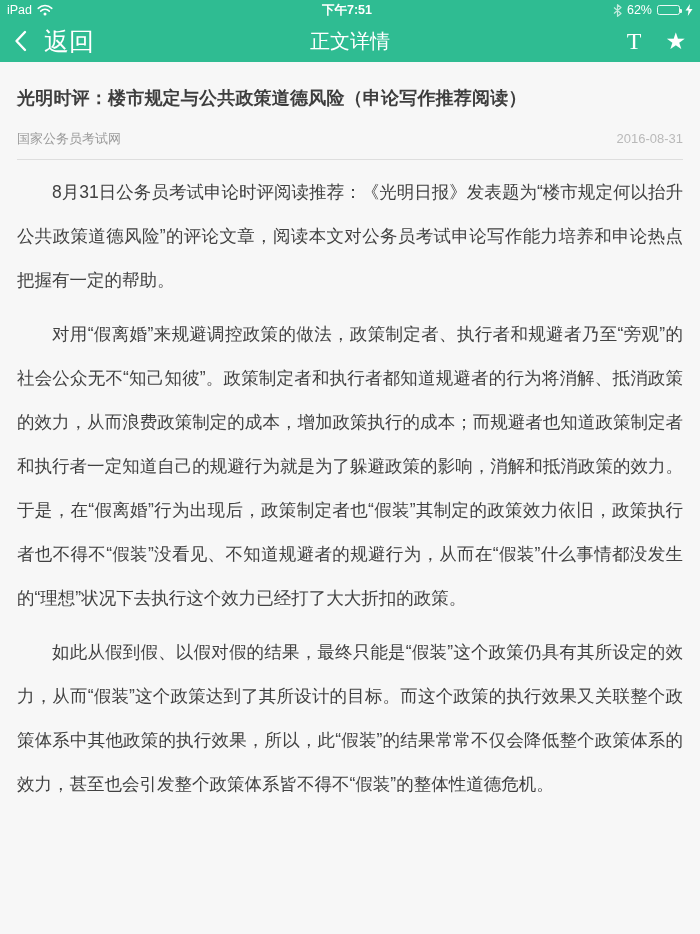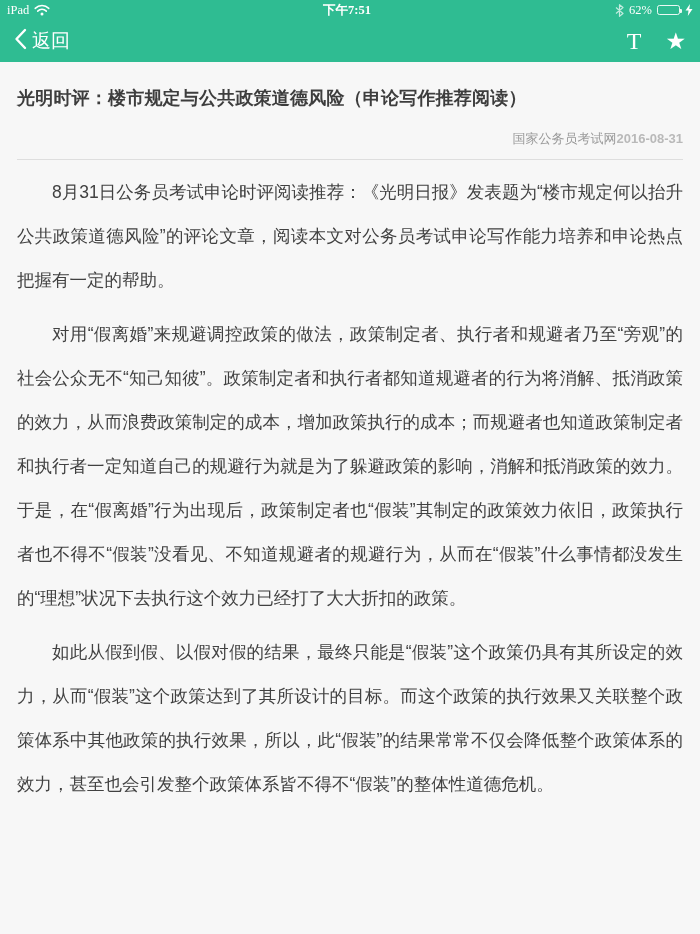--- a/index.html
+++ b/index.html
@@ -18,60 +18,60 @@
     color:var(--body-text);
   }
   
   .status-bar{
     height:20px;background:var(--accent);color:#fff;
     display:flex;align-items:center;justify-content:space-between;
     padding:0 7px;font-size:12.5px;
   }
   .status-left,.status-right{display:flex;align-items:center;gap:5px;}
   .status-center{position:absolute;left:0;right:6px;text-align:center;font-weight:bold;font-size:12.5px;pointer-events:none;}
-  .status-bar{position:relative;font-family:Liberation Serif, serif;}
+  .status-bar{position:relative;}
   .status-left,.status-right{position:relative;z-index:1;}
   .wifi-svg,.bt-svg,.bolt-svg{display:block;}
   .battery{
     width:23px;height:10px;border:1px solid rgba(255,255,255,.9);
     border-radius:2.5px;position:relative;padding:1px;
   }
   .battery::after{
     content:"";position:absolute;right:-3px;top:2.5px;width:2px;height:4px;
     background:rgba(255,255,255,.9);border-radius:0 1px 1px 0;
   }
   .battery-fill{height:100%;background:#8aeab9;border-radius:1px;}
   
   .nav-bar{
     height:42px;background:var(--accent);color:#fff;
     display:flex;align-items:center;position:relative;padding:0 14px;
   }
-  .back-btn{display:flex;align-items:center;gap:5px;cursor:pointer;font-size:19px;}
+  .back-btn{display:flex;align-items:flex-end;gap:17px;cursor:pointer;font-size:25px;}
   .nav-title{
     position:absolute;left:0;right:0;text-align:center;
     font-size:20px;font-weight:500;pointer-events:none;
   }
   .nav-right{margin-left:auto;display:flex;align-items:center;gap:24px;position:relative;z-index:1;}
   .font-btn{
     font-family:"Liberation Serif","DejaVu Serif",serif;
     font-size:24px;line-height:1;cursor:pointer;
   }
   .star-btn{font-size:23px;line-height:1;cursor:pointer;}
   
   .content{padding:0 17px;}
   .article-title{
     margin-top:24px;font-size:18px;font-weight:700;color:#3d3d3d;
     letter-spacing:.2px;
   }
   .meta-row{
-    margin-top:20px;display:flex;justify-content:flex-end;align-items:baseline;
+    margin-top:20px;display:flex;justify-content:space-between;align-items:baseline;
     font-size:13px;
   }
   .meta-source{color:var(--meta-text);}
-  .meta-date{color:var(--date-text);font-weight:bold;}
+  .meta-date{color:var(--date-text);}
   .divider{border:none;border-top:1px solid var(--divider);margin-top:11px;}
   .article-body{margin-top:4px;}
   .article-body p{
     font-size:17.5px;line-height:44px;color:var(--body-text);
     text-indent:2em;text-align:justify;margin:10px 0;
   }
 </style>
 </head>
 <body>
 
@@ -107,20 +107,21 @@
 
 <div class="nav-bar">
   <div class="back-btn">
     <span>
       <svg width="13" height="22" viewBox="0 0 13 22">
         <polyline points="11,2 2.5,11 11,20" fill="none" stroke="#fff" stroke-width="2.4" stroke-linecap="round" stroke-linejoin="round"></polyline>
       </svg>
     </span>
     <span>返回</span>
   </div>
+  <div class="nav-title">正文详情</div>
   <div class="nav-right">
     <span class="font-btn">T</span>
     <span class="star-btn">★</span>
   </div>
 </div>
 
 <div class="content">
   <h1 class="article-title">光明时评：楼市规定与公共政策道德风险（申论写作推荐阅读）</h1>
   <div class="meta-row">
     <span class="meta-source">国家公务员考试网</span>

